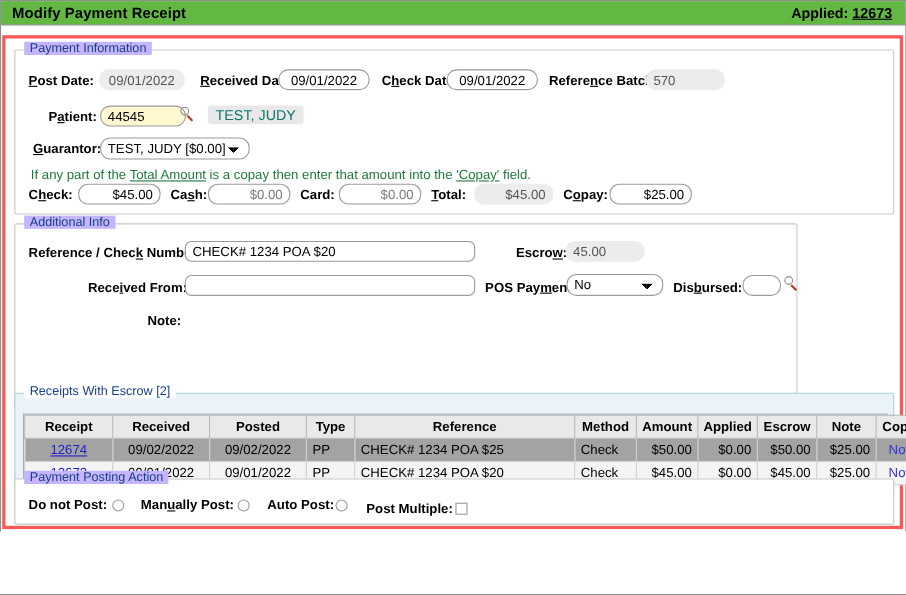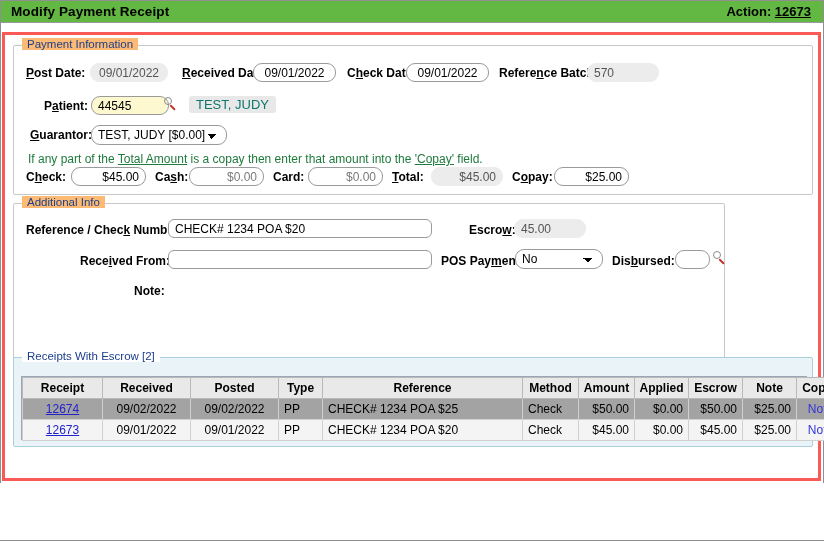--- a/index.html
+++ b/index.html
@@ -38,21 +38,21 @@
     background:#ffffff;
   }
 
   
   .fs{
     position:absolute;box-sizing:border-box;
     border:1px solid #c8c8c8;border-radius:2px;
     background:#fff;
   }
   .fs > .lg{
-    position:absolute;top:-8px;left:8px;background:#fdba74;
+    position:absolute;top:-8px;left:8px;background:#c4b5fd;
     padding:0 5px;font-size:11.5px;color:#1b3f8b;font-weight:normal;
     white-space:nowrap;
   }
 
   #fs-payment{left:8px;top:10px;width:800px;height:150px;}
   #fs-additional{left:8px;top:168px;width:712px;height:168px;}
   #fs-receipts{left:8px;top:322px;width:800px;height:90px;border:1px solid #a9cfdc;background:#eaf4f8;}
   #fs-receipts > .lg{background:#ffffff;color:#1b3f8b;}
   #fs-posting{left:8px;top:400px;width:800px;height:42px;}
 
@@ -141,21 +141,21 @@
   .sep{position:absolute;left:8px;top:483px;width:808px;height:1px;background:#d8d8d8;}
 </style>
 </head>
 <body>
 
 <div class="page-border"></div>
 
 <div class="titlebar">
   <span class="ttl">Modify Payment Receipt</span>
   <span class="rcpt">
-    <span>Action:</span>
+    <span>Applied:</span>
     <a href="#">12673</a>
   </span>
 </div>
 
 <div class="redbox">
 
   <fieldset-div class="fs" id="fs-payment">
     <span class="lg">Payment Information</span>
 
     <span class="ab lbl" style="left:12px;top:20px;"><u>P</u>ost Date:</span>
@@ -287,20 +287,35 @@
             <td class="r">$0.00</td>
             <td class="r">$45.00</td>
             <td class="r">$25.00</td>
             <td class="c"><a class="lnk2">Note</a></td>
           </tr>
         </tbody>
       </table>
     </div>
   </fieldset-div>
 
+  <fieldset-div class="fs" id="fs-posting">
+    <span class="lg">Payment Posting Action</span>
+
+    <span class="ab lbl" style="left:12px;top:16px;">Do not Post:</span>
+    <span class="ab rad" style="left:88px;top:18px;"></span>
+
+    <span class="ab lbl" style="left:114px;top:16px;">Man<u>u</u>ally Post:</span>
+    <span class="ab rad" style="left:202px;top:18px;"></span>
+
+    <span class="ab lbl" style="left:229px;top:16px;">Auto Post:</span>
+    <span class="ab rad" style="left:291px;top:18px;"></span>
+
+    <span class="ab lbl" style="left:319px;top:19px;">Post Multiple:</span>
+    <span class="ab chk" style="left:400px;top:21px;"></span>
+  </fieldset-div>
 
 </div>
 
 <div class="sep"></div>
 <div class="btnbar">
   
 
   
   
 </div>

